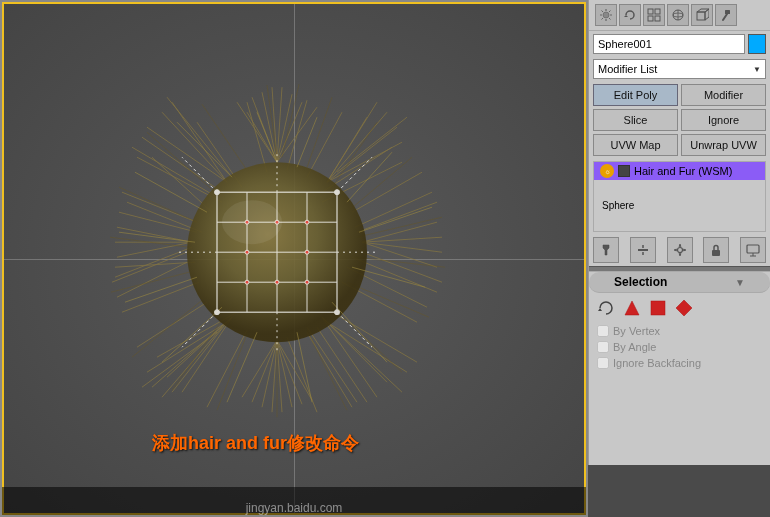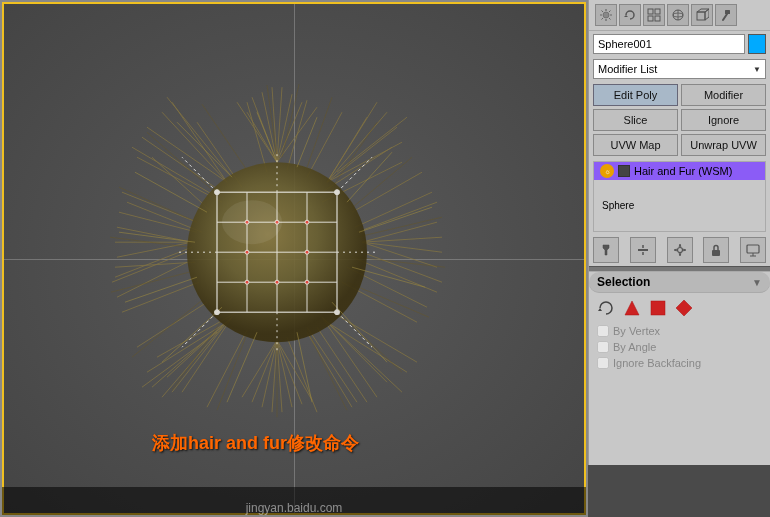--- a/index.html
+++ b/index.html
@@ -250,21 +250,21 @@
     }
 
     
     .selection-panel {
       background: #c8c8c8;
       flex: 1;
     }
 
     .selection-header {
       background: #b8b8b8;
-      padding: 3px 8px;
+      padding: 3px 25px;
       font-size: 12px;
       font-weight: bold;
       border-bottom: 1px solid #aaa;
       display: flex;
       align-items: center;
       justify-content: space-between;
       border-radius: 10px;
     }
 
     .selection-icons-row {

